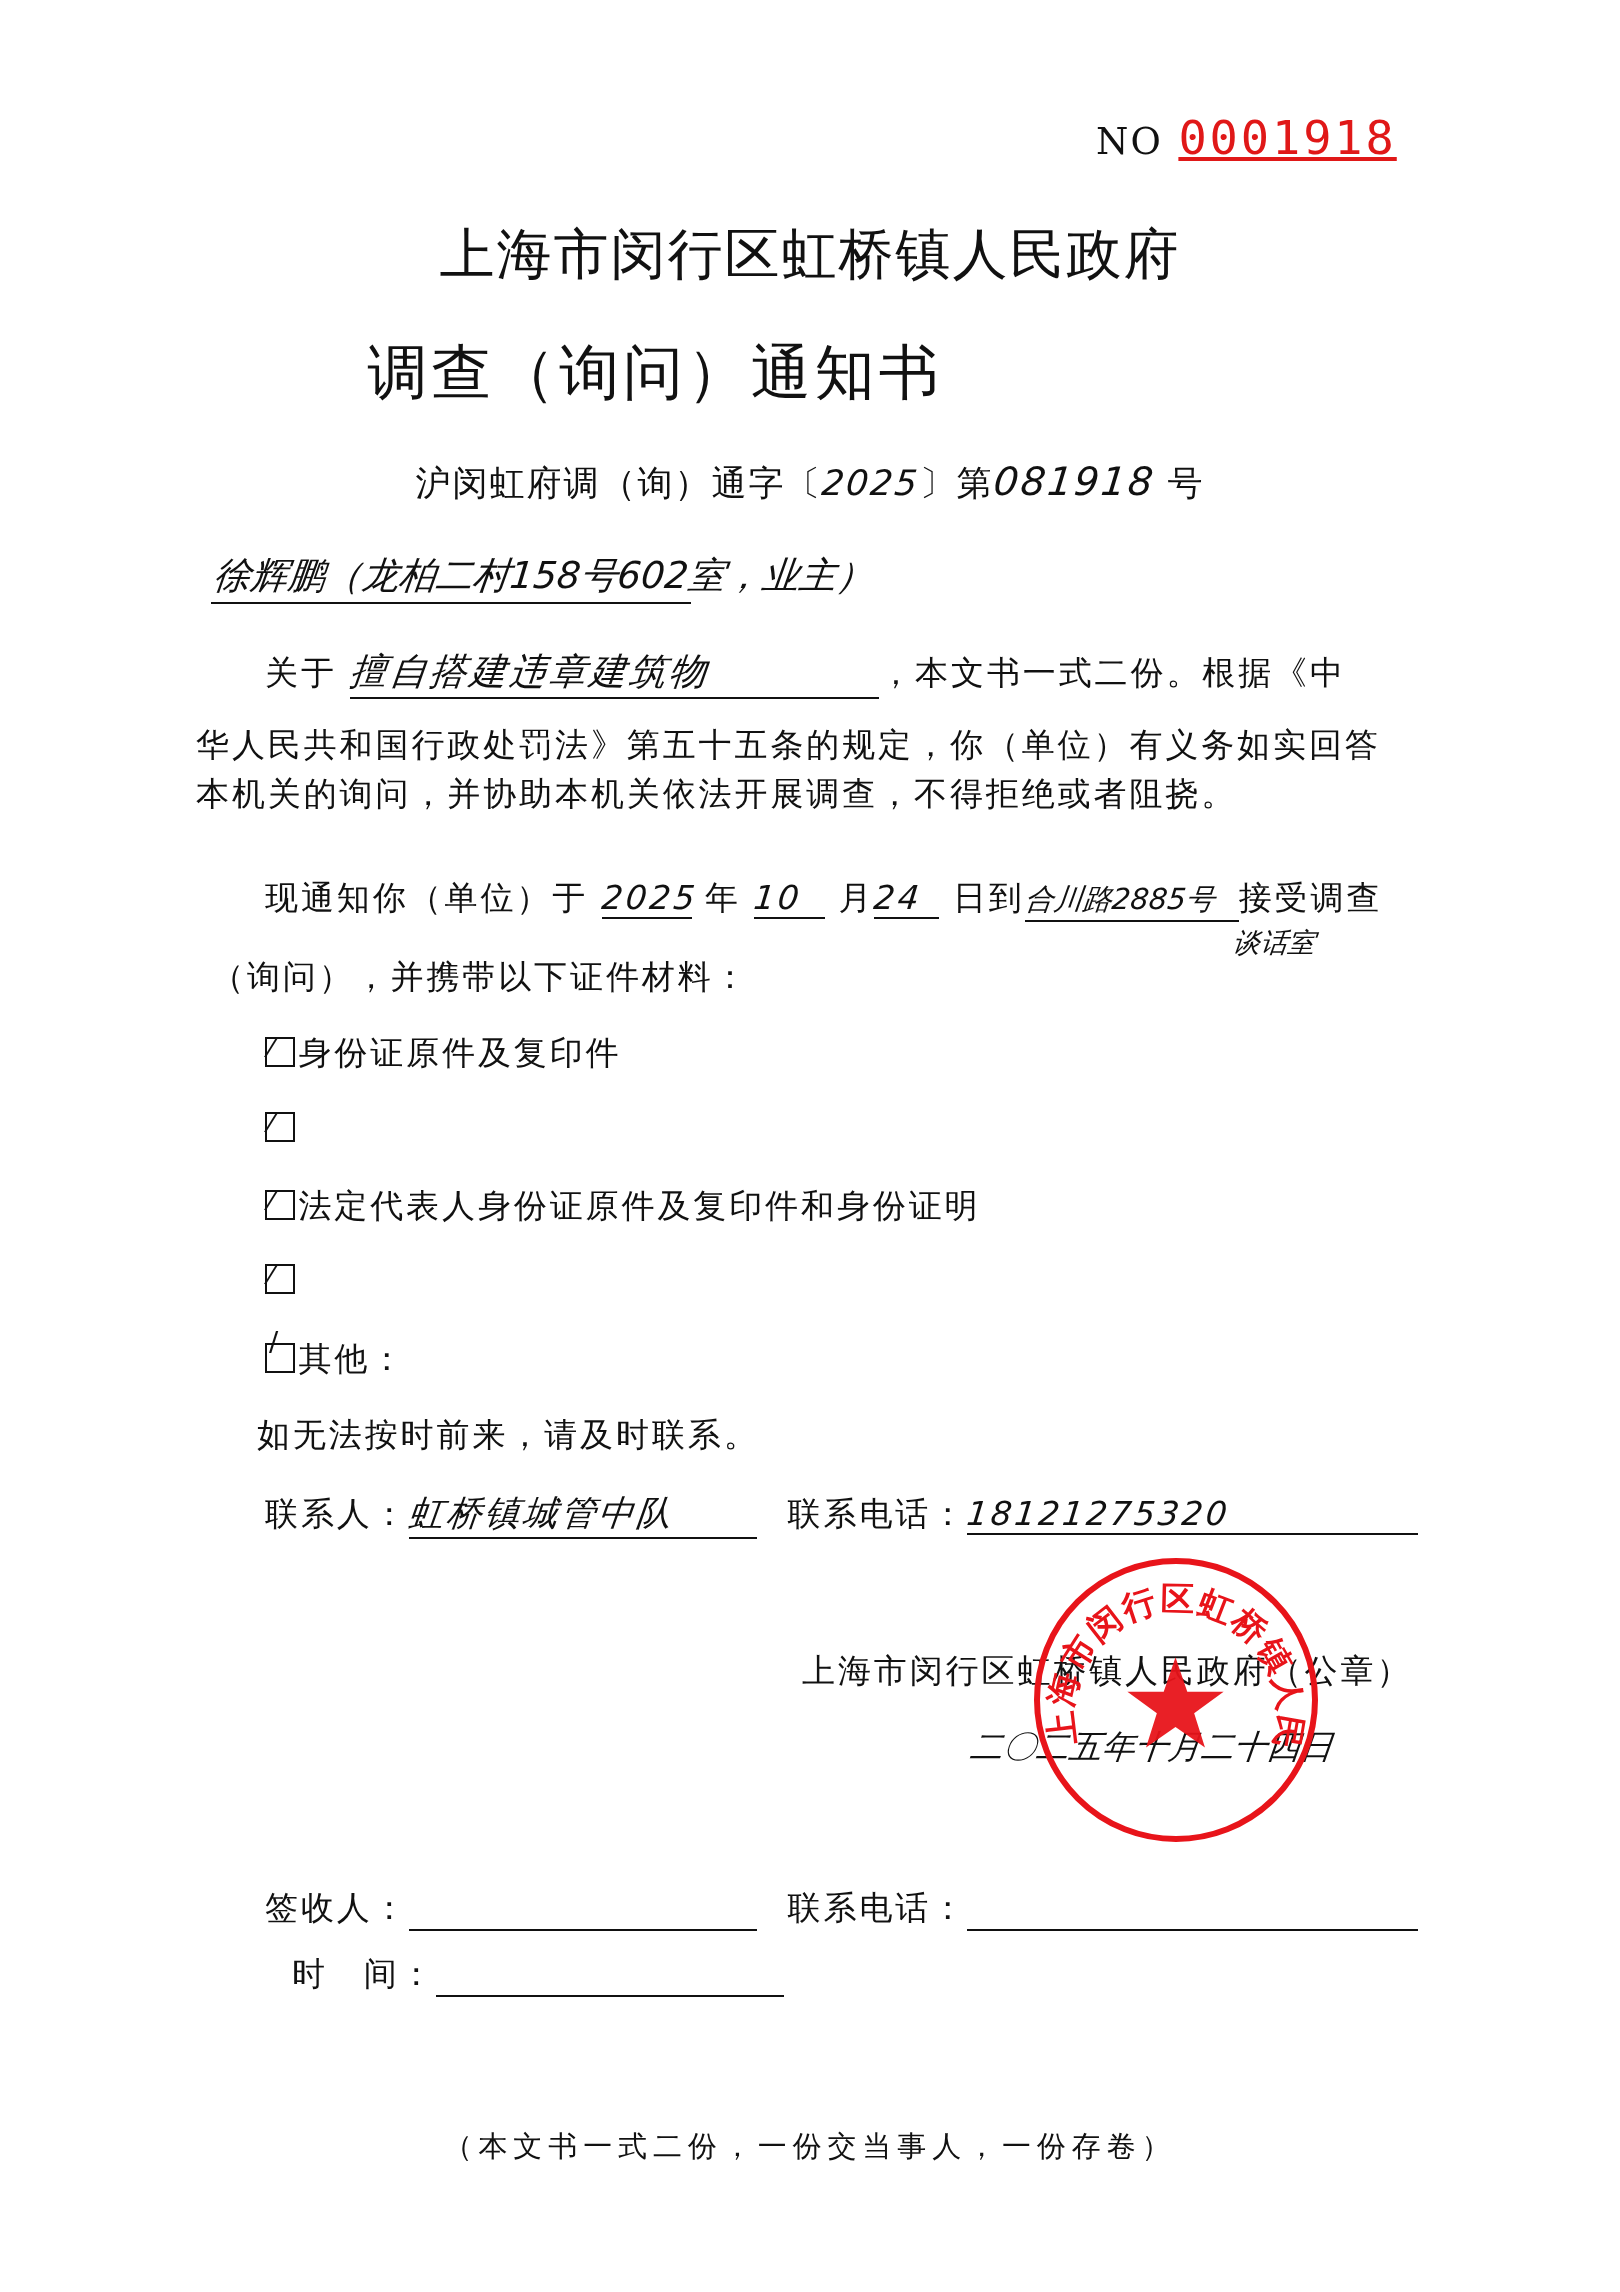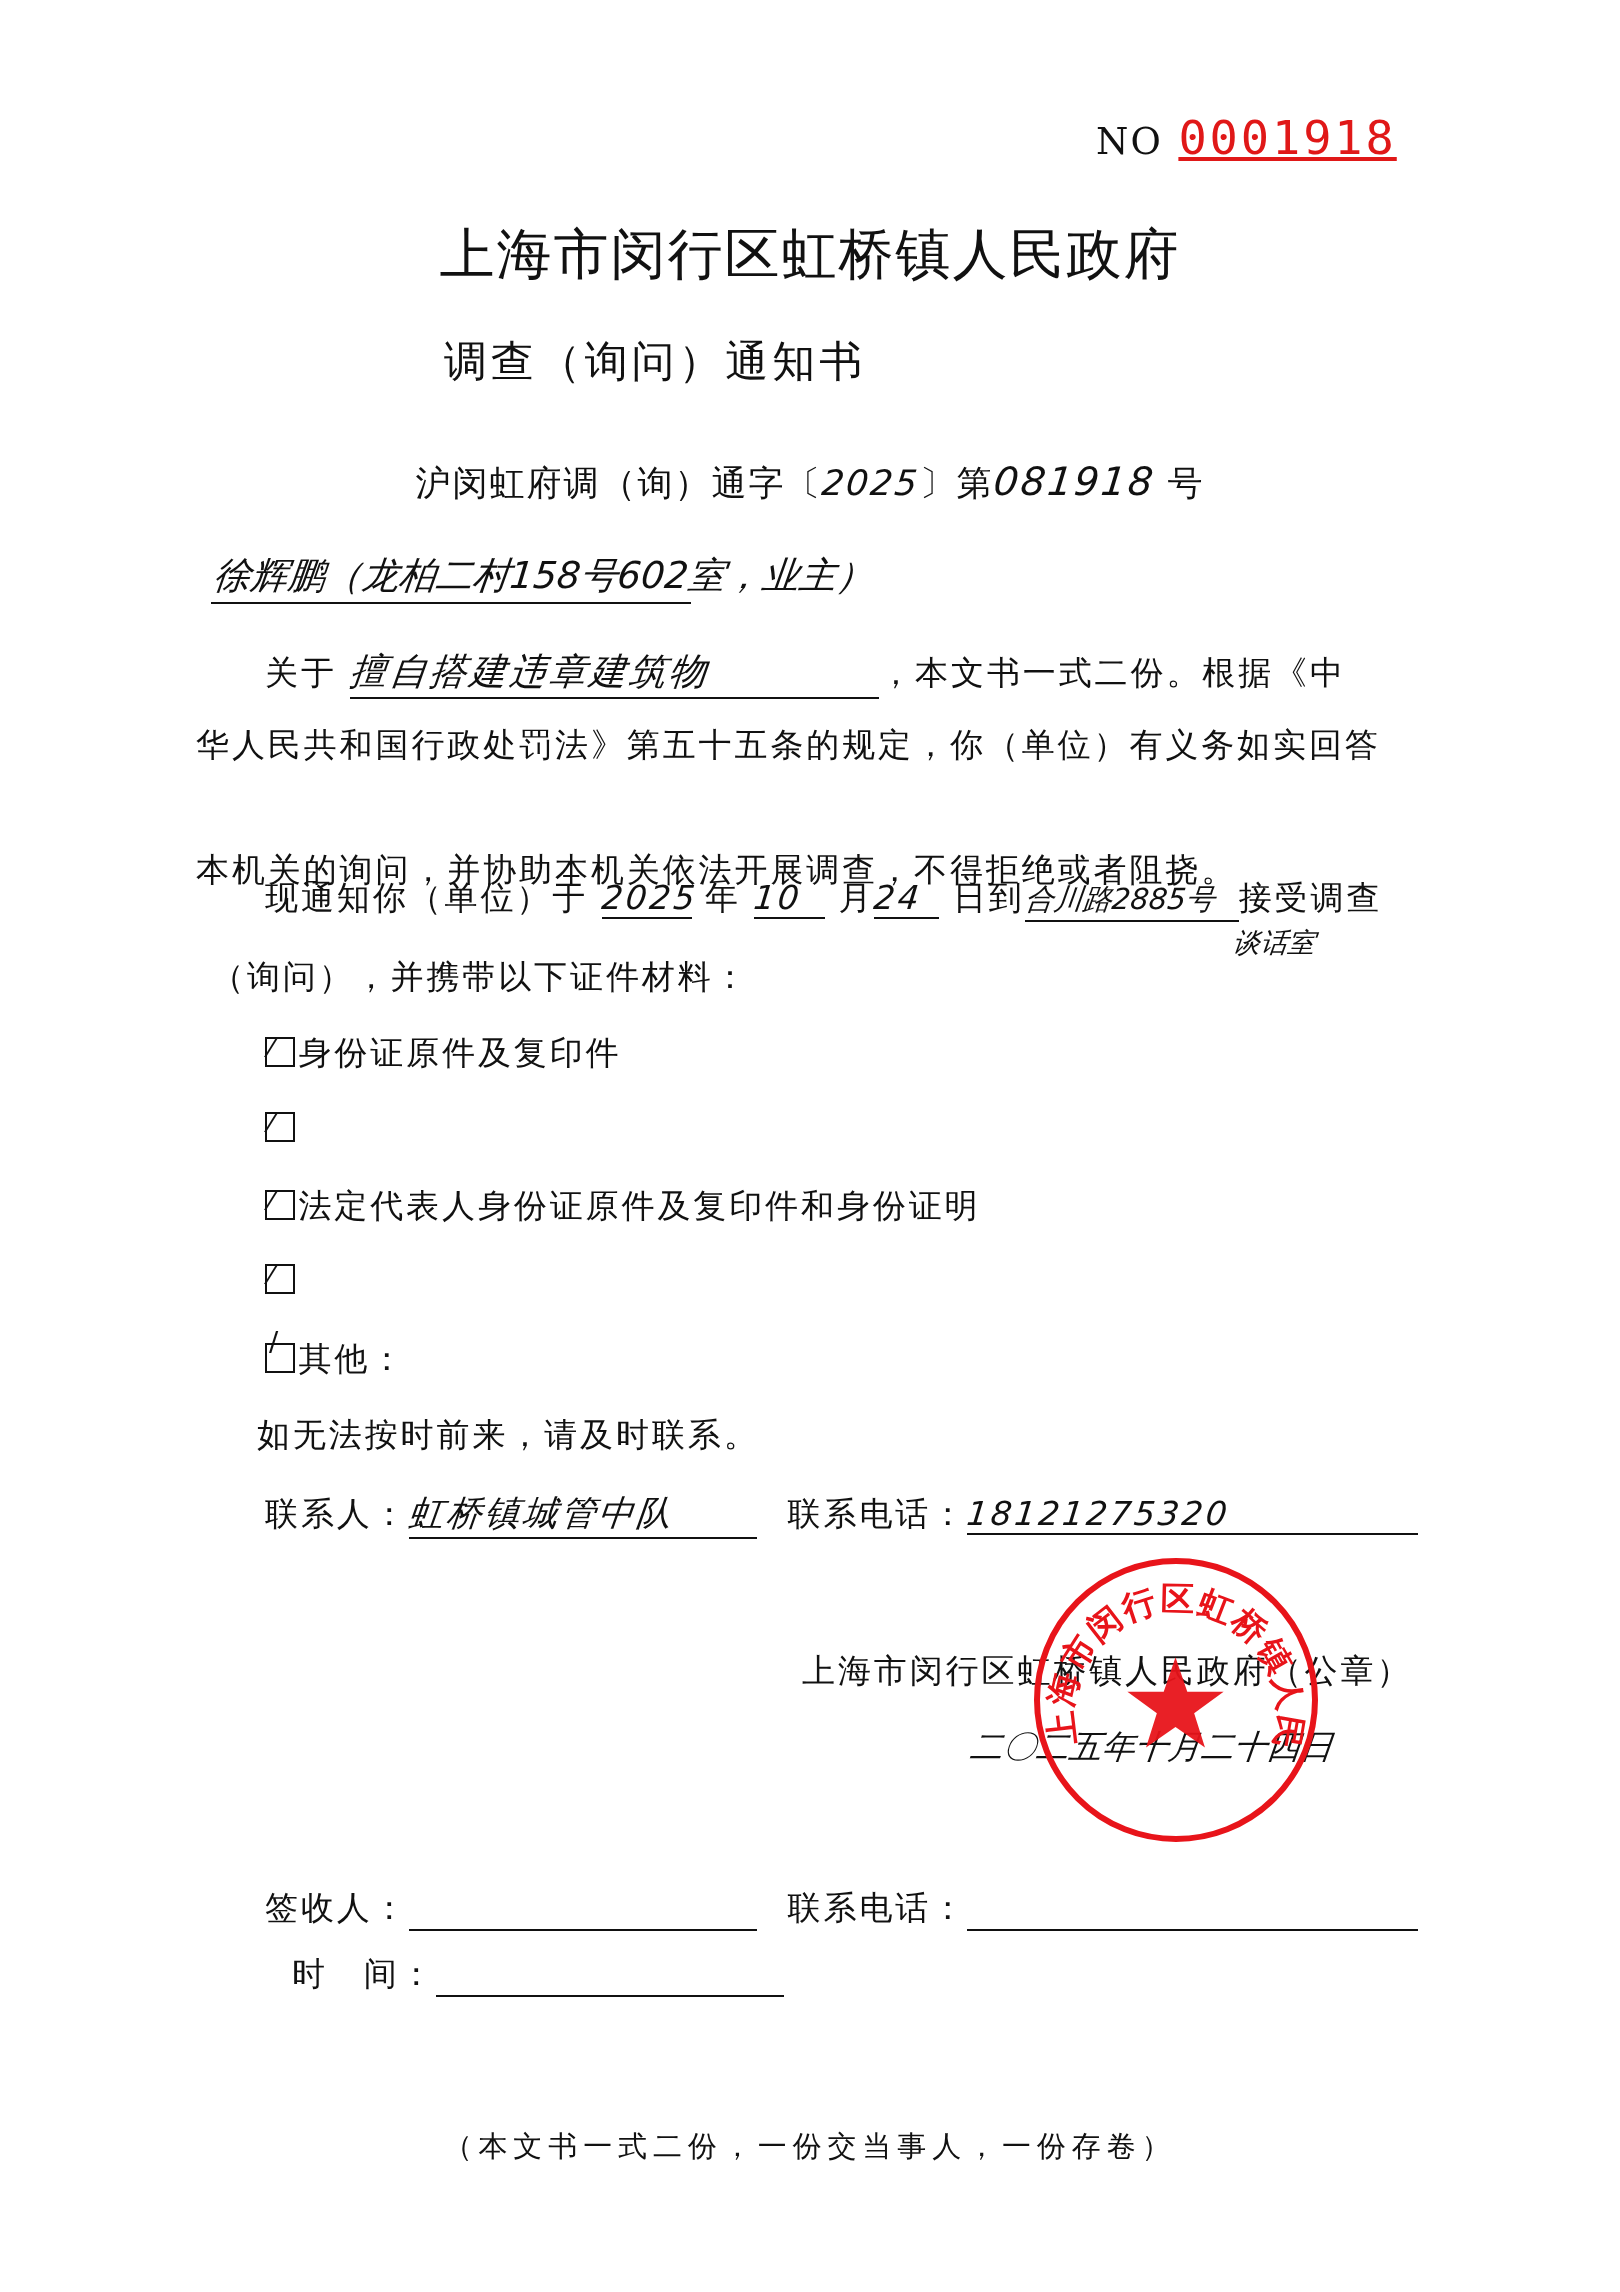--- a/index.html
+++ b/index.html
@@ -3,21 +3,21 @@
 <meta charset="utf-8">
 <style>
   html, body { margin:0; padding:0; background:#ffffff; }
   body { width:1620px; height:2293px; position:relative; overflow:hidden;
          font-family:"DejaVu Serif","Liberation Serif",serif; color:#111; }
   .abs { position:absolute; white-space:nowrap; }
   .serial { left:1096px; top:110px; font-size:43px; letter-spacing:2px; }
   .serial .no { font-family:"DejaVu Serif",serif; color:#111; font-size:37px; }
   .serial .num { font-family:"DejaVu Sans Mono","Liberation Mono",monospace; color:#e01818; font-size:47px; letter-spacing:2.9px;text-decoration:underline; }
   .org { left:0; width:1620px; text-align:center; top:218px; font-size:55px; letter-spacing:2px; }
-  .title { left:0; width:1310px; text-align:center; top:333px; font-size:43px; letter-spacing:3.9px; }
+  .title { left:0; width:1310px; text-align:center; top:333px; font-size:60px; letter-spacing:3.9px; }
   .docno { left:0; width:1620px; text-align:center; top:459px; font-size:35px; letter-spacing:2px; font-family:"DejaVu Sans",sans-serif; }
   .hand { font-family:"DejaVu Sans",sans-serif; font-style:italic; color:#111; transform:skewX(-6deg); display:inline-block; }
   .body-text { font-family:"DejaVu Sans",sans-serif; font-size:33px; letter-spacing:2.9px; }
   .uline { display:inline-block; border-bottom:2.9px solid #111; text-align:left; }
   .line { position:absolute; border-bottom:2.9px solid #111; }
   .party { left:214px; top:551px; font-size:37px; }
   .checkbox { display:inline-block; width:25.5px; height:25.5px; border:2.5px solid #111; position:relative; vertical-align:-2.9px; margin-right:3.9px; }
   .checkbox .tick { position:absolute; left:2px; top:-5.9px; font-size:27.4px; line-height:27.4px; font-family:"DejaVu Sans",sans-serif; }
   .stamp { left:1034px; top:1558px; width:284px; height:284px; border-radius:50%; border:6.9px solid #e8141a; box-sizing:border-box; }
   .stamp svg { position:absolute; left:0; top:0; }
@@ -41,21 +41,21 @@
 <div class="abs party">
   <span class="hand">徐辉鹏（龙柏二村158号602室，业主）</span>
 </div>
 <div class="line" style="left:211px; top:602px; width:480px;"></div>
 
 <div class="abs body-text" style="left:265px; top:647px;">
   <span>关于</span>
   <span class="uline" style="width:529px;"><span class="hand" style="font-size:37px">擅自搭建违章建筑物</span></span><span>，本文书一式二份。根据《中</span>
 </div>
 <div class="abs body-text" style="left:196px; top:723px;">华人民共和国行政处罚法》第五十五条的规定，你（单位）有义务如实回答</div>
-<div class="abs body-text" style="left:196px; top:848px;">本机关的询问，并协助本机关依法开展调查，不得拒绝或者阻挠。</div>
+<div class="abs body-text" style="left:196px; top:772px;">本机关的询问，并协助本机关依法开展调查，不得拒绝或者阻挠。</div>
 
 <div class="abs body-text" style="left:265px; top:876px;">
   <span>现通知你（单位）于</span>
   <span class="uline" style="width:90px;"><span class="hand">2025</span></span>
   <span>年</span>
   <span class="uline" style="width:71px;"><span class="hand">10</span></span>
   <span>月</span><span class="uline" style="width:65px;"><span class="hand">24</span></span>
   <span>日到</span><span class="uline" style="width:214px; letter-spacing:0"><span class="hand" style="font-size:29px">合川路2885号</span></span><span>接受调查</span>
 </div>
 <div class="abs" style="left:1233px; top:925px; font-size:27.4px;">

